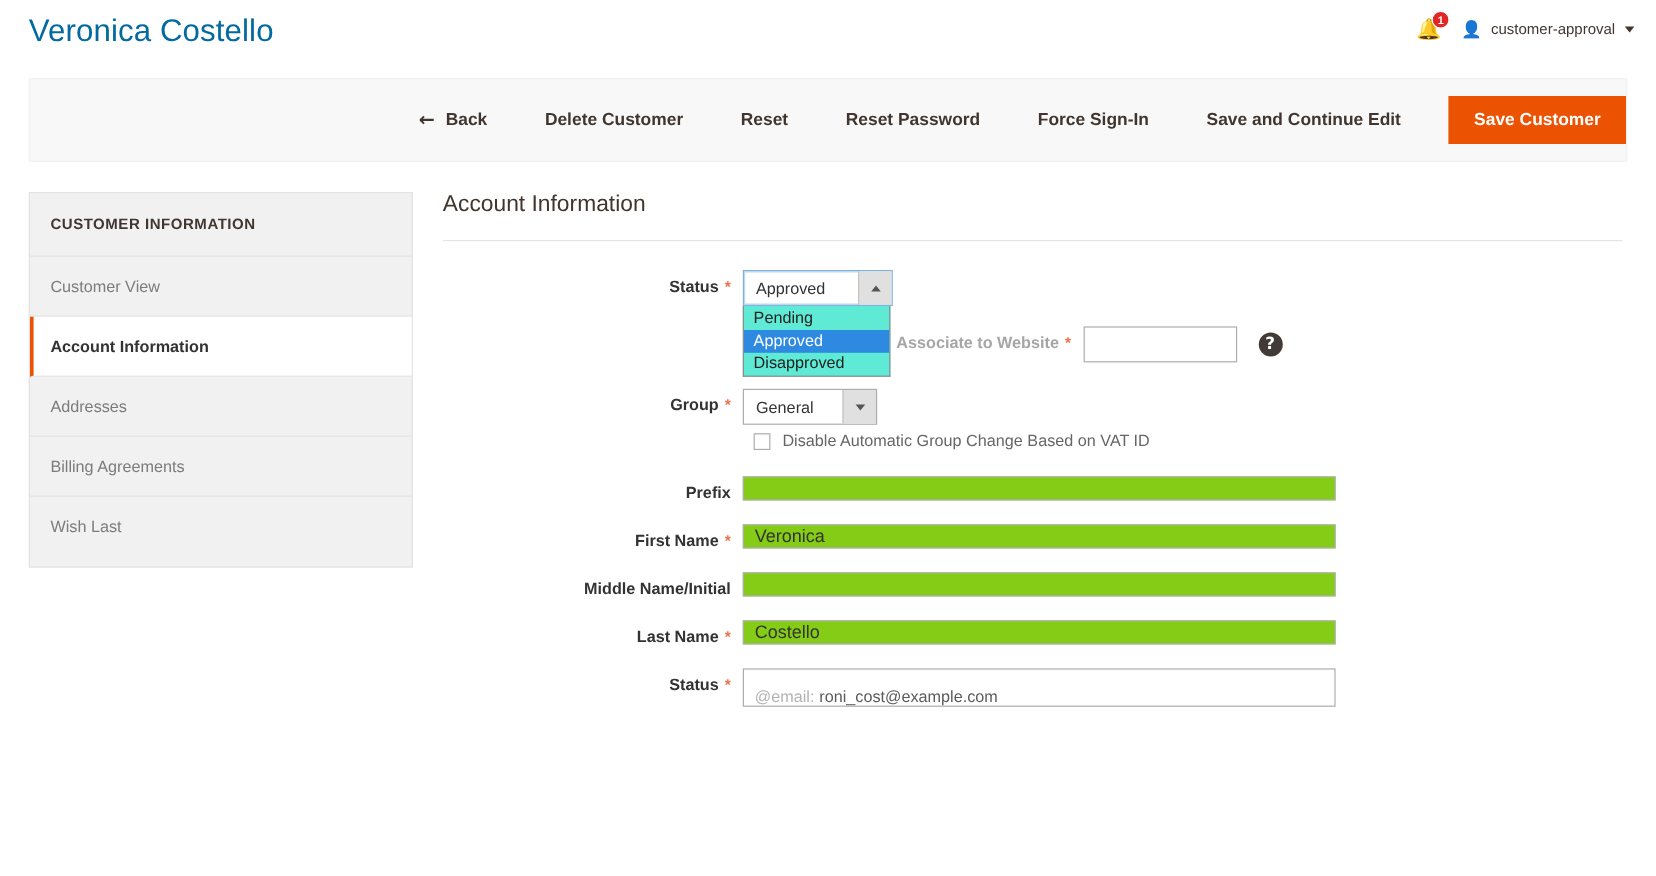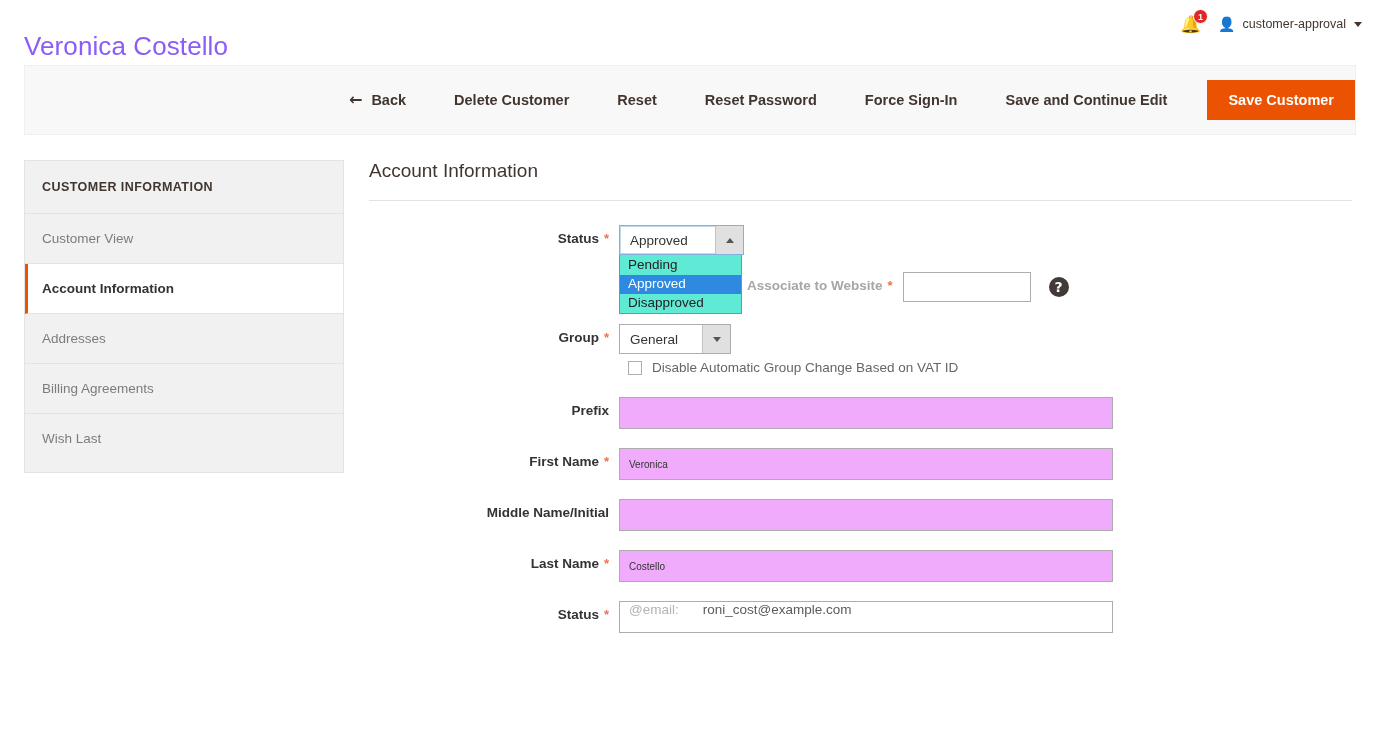--- a/index.html
+++ b/index.html
@@ -15,23 +15,22 @@
   .page-header {
     position: relative;
     height: 58px;
     padding: 0 24px;
   }
   .page-title {
     position: absolute;
     left: 24px; top: 10px;
     font-size: 26px;
     font-weight: 400;
-    color: #8b5cf6;
+    color: #0369a1;
     letter-spacing: .1px;
-    margin-top: 21px;
   }
   .header-right {
     position: absolute;
     right: 18px; top: 12px;
     display: flex;
     align-items: center;
     gap: 16px;
   }
   .bell-wrap {
     position: relative;
@@ -194,41 +193,41 @@
   .req {
     color: #e8744b;
     margin-left: 5px;
     font-size: 13px;
   }
   .fcontrol { position: relative; }
 
   
   .tinput {
     width: 494px;
-    height: 32px;
+    height: 20px;
     border: 1px solid #adadad;
-    background: #f0abfc;
+    background: #84cc16;
     font-family: inherit;
-    font-size: 10px;
+    font-size: 15px;
     color: #333;
     padding: 0 9px;
     outline: none;
   }
   .tinput::placeholder { color: #999; }
 
   
   .email-box {
     width: 494px;
     height: 32px;
     border: 1px solid #adadad;
     background: #ffffff;
     display: flex;
-    align-items: flex-start;
+    align-items: flex-end;
     padding: 0 9px;
-    gap: 24px;
+    gap: 4px;
     font-size: 13.5px;
   }
   .email-prefix { color: #b3b3b3; }
   .email-value { color: #5b5b5b; }
 
   
   .sel {
     position: relative;
     display: inline-flex;
     height: 30px;

